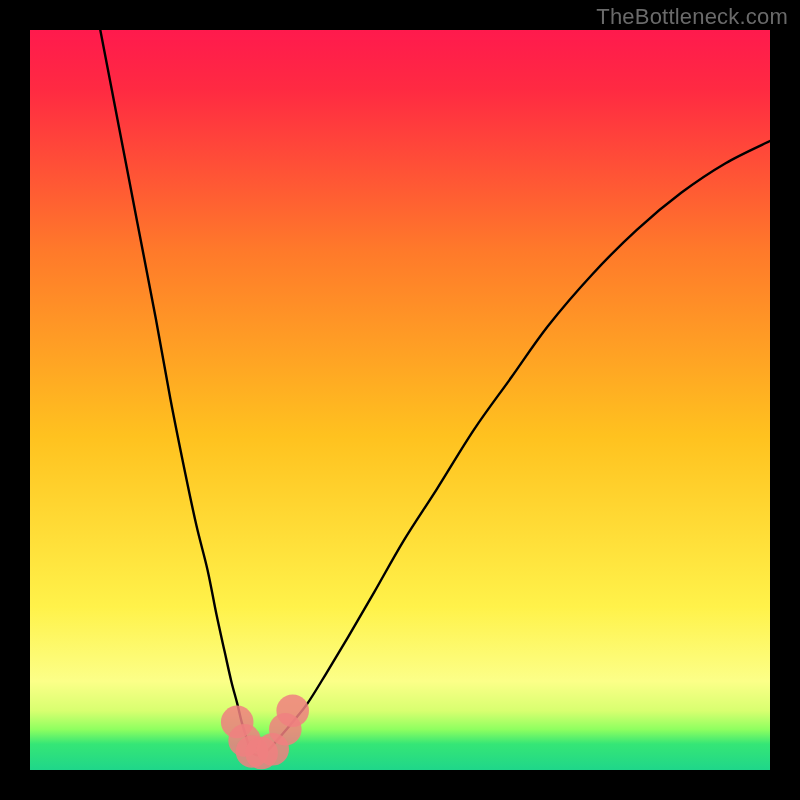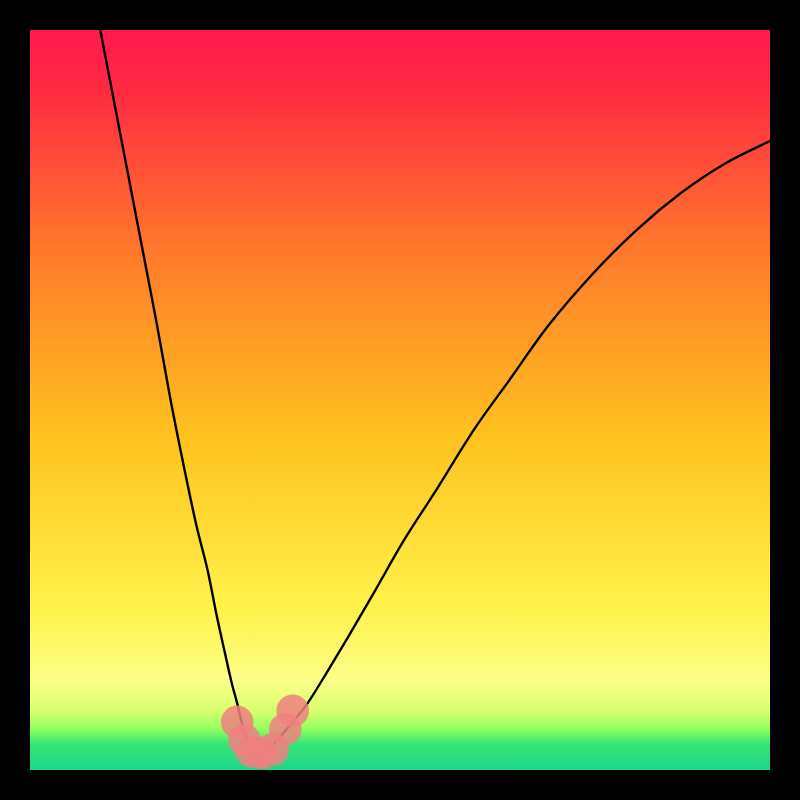--- a/index.html
+++ b/index.html
@@ -77,13 +77,14 @@
           <circle cx="207.20" cy="691.90" r="16.28" fill="#f08080" fill-opacity="0.85"></circle>
           <circle cx="214.60" cy="710.40" r="16.28" fill="#f08080" fill-opacity="0.85"></circle>
           <circle cx="222.00" cy="721.50" r="16.28" fill="#f08080" fill-opacity="0.85"></circle>
           <circle cx="231.62" cy="722.98" r="16.28" fill="#f08080" fill-opacity="0.85"></circle>
           <circle cx="242.72" cy="719.28" r="16.28" fill="#f08080" fill-opacity="0.85"></circle>
           <circle cx="255.30" cy="699.30" r="16.28" fill="#f08080" fill-opacity="0.85"></circle>
           <circle cx="262.70" cy="680.80" r="16.28" fill="#f08080" fill-opacity="0.85"></circle>
         </g>
     </svg>
   </div>
+  <div class="watermark">TheBottleneck.com</div>
 </div>
 
 </body></html>

